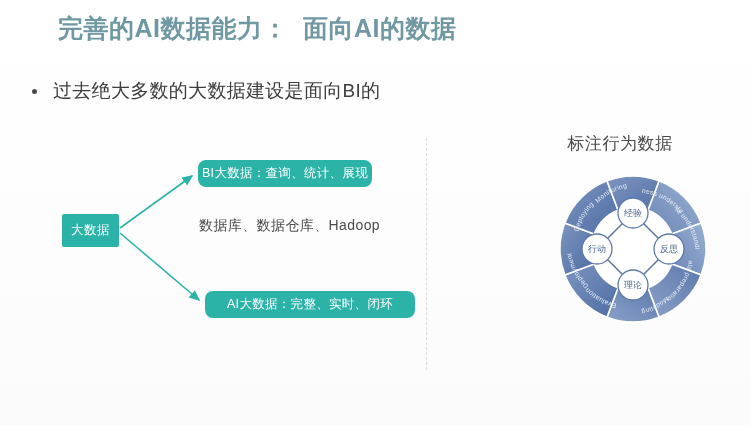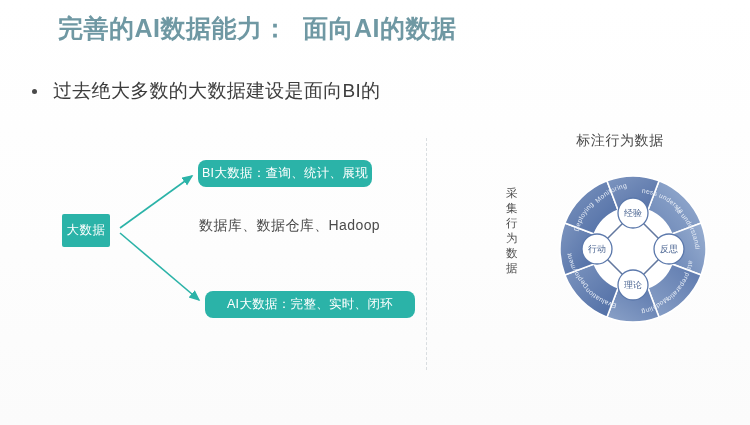--- a/index.html
+++ b/index.html
@@ -59,21 +59,21 @@
     left: 426px;
     top: 138px;
     width: 0;
     height: 232px;
     border-left: 1px dashed #d9dde0;
   }
   .node-root {
     position: absolute;
     left: 62px;
     top: 214px;
-    width: 48px;
+    width: 57px;
     height: 33px;
     background: #2bb3a8;
     border-radius: 2px;
     display: flex;
     align-items: center;
     justify-content: center;
     color: #ffffff;
     font-size: 12.5px;
     letter-spacing: 0.5px;
   }
@@ -122,21 +122,21 @@
     top: 128px;
     width: 260px;
     height: 240px;
   }
   .label-top {
     position: absolute;
     left: 0;
     top: 4px;
     width: 260px;
     text-align: center;
-    font-size: 14px;
+    font-size: 17px;
     color: #4a4a4a;
     letter-spacing: 0.6px;
   }
   .label-left {
     position: absolute;
     left: 14px;
     top: 58px;
     width: 16px;
     font-size: 11.5px;
     color: #4a4a4a;
@@ -186,21 +186,20 @@
 
     <div class="node-root">大数据</div>
     <div class="node-box node-bi">BI大数据：查询、统计、展现</div>
     <div class="node-box node-ai">AI大数据：完整、实时、闭环</div>
     <div class="mid-text">数据库、数据仓库、Hadoop</div>
   </div>
 
   <div class="right-diagram">
 
     <div class="label-top">标注行为数据</div>
-    <div class="label-left">采集行为数据</div>
 
     <svg class="wheel" width="182" height="182" viewBox="0 0 182 182">
       <defs>
         <linearGradient id="gradA" x1="0" y1="0" x2="1" y2="1">
           <stop offset="0%" stop-color="#7e96c0"></stop>
           <stop offset="100%" stop-color="#5470a6"></stop>
         </linearGradient>
         <linearGradient id="gradB" x1="1" y1="0" x2="0" y2="1">
           <stop offset="0%" stop-color="#9ab0d2"></stop>
           <stop offset="100%" stop-color="#6b86b6"></stop>

